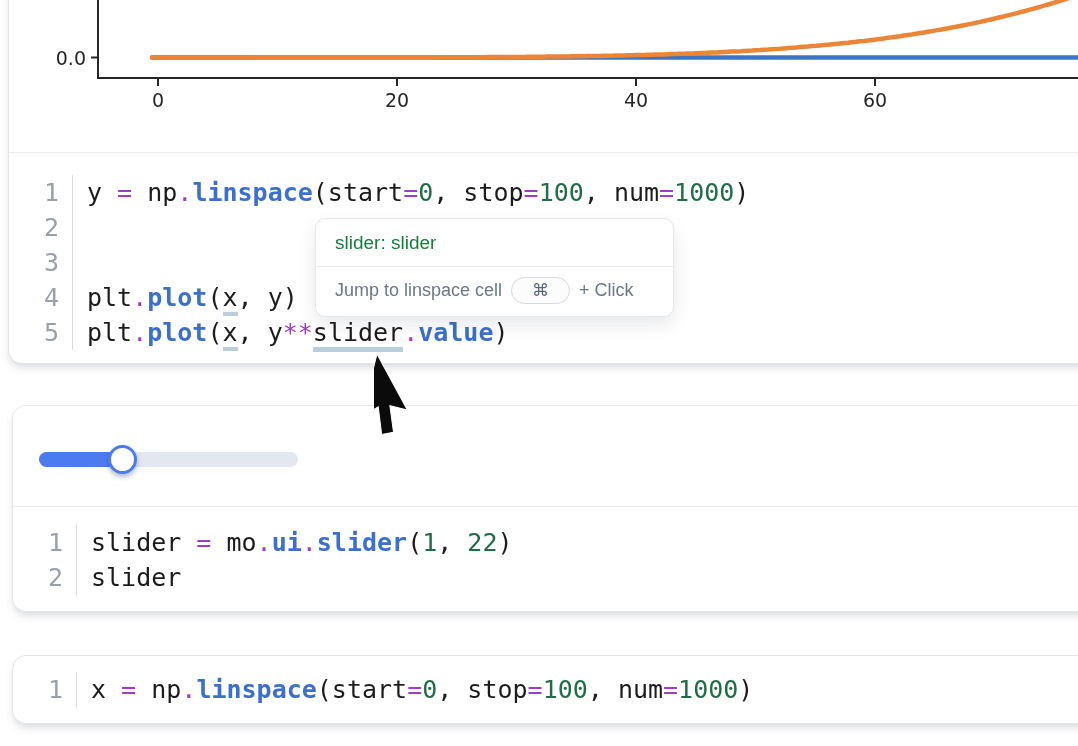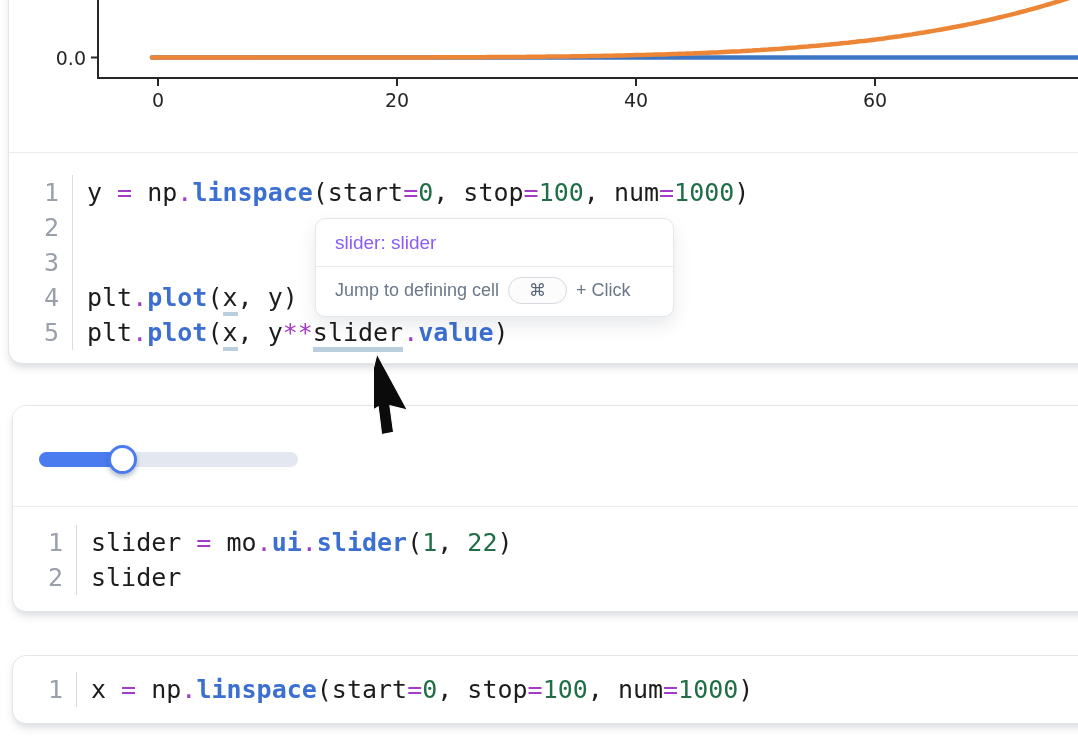--- a/index.html
+++ b/index.html
@@ -42,21 +42,21 @@
     background:var(--accent,#4a7cf0);}
   #slider-thumb{position:absolute;top:-7px;width:23px;height:23px;border-radius:50%;
     background:#fff;border:3px solid var(--accent,#4a7cf0);
     box-shadow:0 3px 5px rgba(40,60,100,0.35);}
   
   #tooltip{
     position:absolute;left:315px;top:218px;width:357px;z-index:6;
     background:#fff;border:1px solid #e4e7ea;border-radius:10px;
     box-shadow:0 8px 18px rgba(30,40,60,0.10);
   }
-  #tooltip .tt-title{padding:13px 19px 12px;color:#8b5cf6;font-size:19px;}
+  #tooltip .tt-title{padding:13px 19px 12px;color:#15803d;font-size:19px;}
   #tooltip .tt-divider{height:1px;background:#e7eaee;margin:0 0;}
   #tooltip .tt-action{display:flex;align-items:center;gap:9px;
     padding:10px 19px 12px;color:#6b7889;font-size:18px;}
   #tooltip .tt-kbd{display:inline-flex;align-items:center;justify-content:center;
     min-width:33px;height:25px;padding:0 12px;border:1.5px solid #d4d9df;
     border-radius:14px;background:#fcfcfd;color:#5a6679;font-size:17px;}
   #chart-svg{position:absolute;left:0;top:0;z-index:2;pointer-events:none;}
   #cursor-svg{position:absolute;left:374px;top:353px;z-index:10;pointer-events:none;}
   .chart-tick-label{font-family:"DejaVu Sans",sans-serif;font-size:19px;fill:#262626;}
 </style>
@@ -118,21 +118,21 @@
         <div class="gutter-line">1</div>
       </div>
       <div class="code-col"><div class="code-line"><span>x </span><span class="tok-op">=</span><span> np</span><span class="tok-op">.</span><span class="tok-fn">linspace</span><span>(start</span><span class="tok-op">=</span><span class="tok-num">0</span><span>, stop</span><span class="tok-op">=</span><span class="tok-num">100</span><span>, num</span><span class="tok-op">=</span><span class="tok-num">1000</span><span>)</span></div></div>
     </div>
 </div>
 
 <div id="tooltip">
   <div class="tt-title">slider: slider</div>
   <div class="tt-divider"></div>
   <div class="tt-action">
-    <span>Jump to defining cell</span>
+    <span>Jump to linspace cell</span>
     <span class="tt-kbd">
         <span>⌘</span>
       </span>
     <span>+ Click</span>
   </div>
 </div>
 
 <svg id="cursor-svg" width="80" height="100">
   <g transform="rotate(14 3 1)">
     <polygon points="3,1 3,65 17,52 27,78 38,73 28,48 46,48" fill="#0b0b0b" stroke="#ffffff" stroke-width="1"></polygon>

